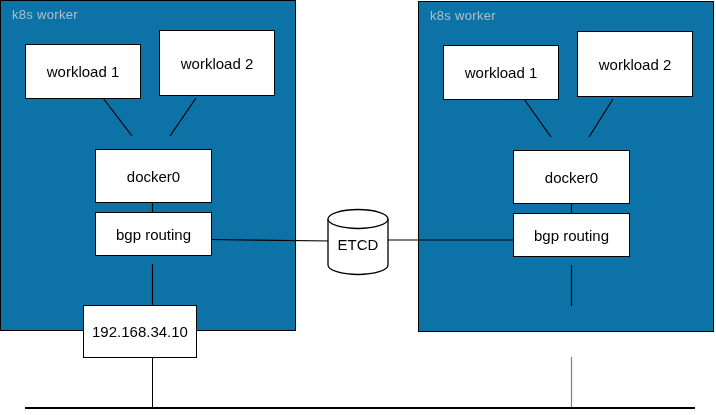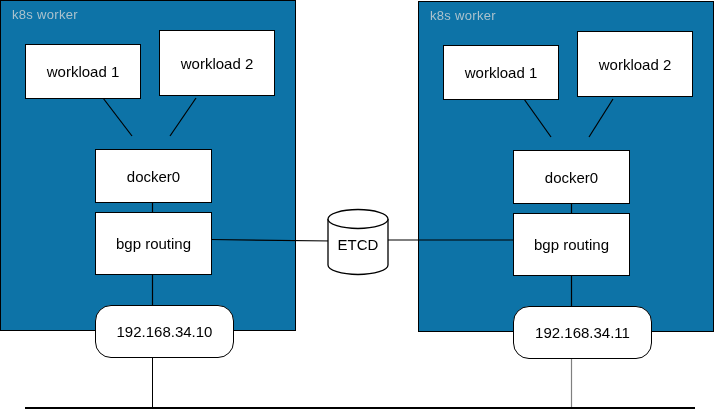--- a/index.html
+++ b/index.html
@@ -19,22 +19,22 @@
   }
   .node{
     position:absolute;background:#ffffff;border:1px solid #000000;
     box-sizing:border-box;display:flex;flex-direction:column;
     align-items:center;justify-content:center;text-align:center;
     font-size:15px;color:#000000;line-height:19px;z-index:5;
   }
   .workload1{left:24px;top:43px;width:116px;height:55px;}
   .workload2{left:158px;top:29px;width:116px;height:66px;}
   .bridge{left:94px;top:128px;width:117px;height:54px;margin-top:20px;}
-  .routing{left:94px;top:211px;width:117px;height:63px;}
-  .hostip{left:94px;top:304px;width:139px;height:53px;border-radius:16px;}
+  .routing{left:94px;top:211px;width:117px;height:44px;}
+  .hostip{left:82px;top:304px;width:114px;height:53px;}
   .wires{position:absolute;left:0;top:0;z-index:2;}
 </style>
 </head>
 <body>
 
 <div class="canvas">
 
   <div class="worker worker-left">
     <div class="worker-label">k8s worker</div>
     <div class="node workload1">
@@ -61,23 +61,20 @@
     </div>
     <div class="node workload2">
       <span>workload 2</span>
     </div>
     <div class="node bridge">
       <span>docker0</span>
     </div>
     <div class="node routing">
       <span>bgp routing</span>
     </div>
-    <div class="node hostip">
-      <span>192.168.34.11</span>
-    </div>
   </div>
 
   <svg class="wires" width="716" height="415" viewBox="0 0 716 415">
 
     <line x1="103" y1="98" x2="132" y2="136" stroke="#000" stroke-width="1.2"></line>
     <line x1="196" y1="98" x2="170" y2="136" stroke="#000" stroke-width="1.2"></line>
     <line x1="152.5" y1="188" x2="152.5" y2="212" stroke="#000" stroke-width="1.2"></line>
     <line x1="152.5" y1="264" x2="152.5" y2="305" stroke="#000" stroke-width="1.2"></line>
     <line x1="152.5" y1="356" x2="152.5" y2="408" stroke="#000" stroke-width="1"></line>
     <line x1="210" y1="239.5" x2="333" y2="241" stroke="#000" stroke-width="1.2"></line>

